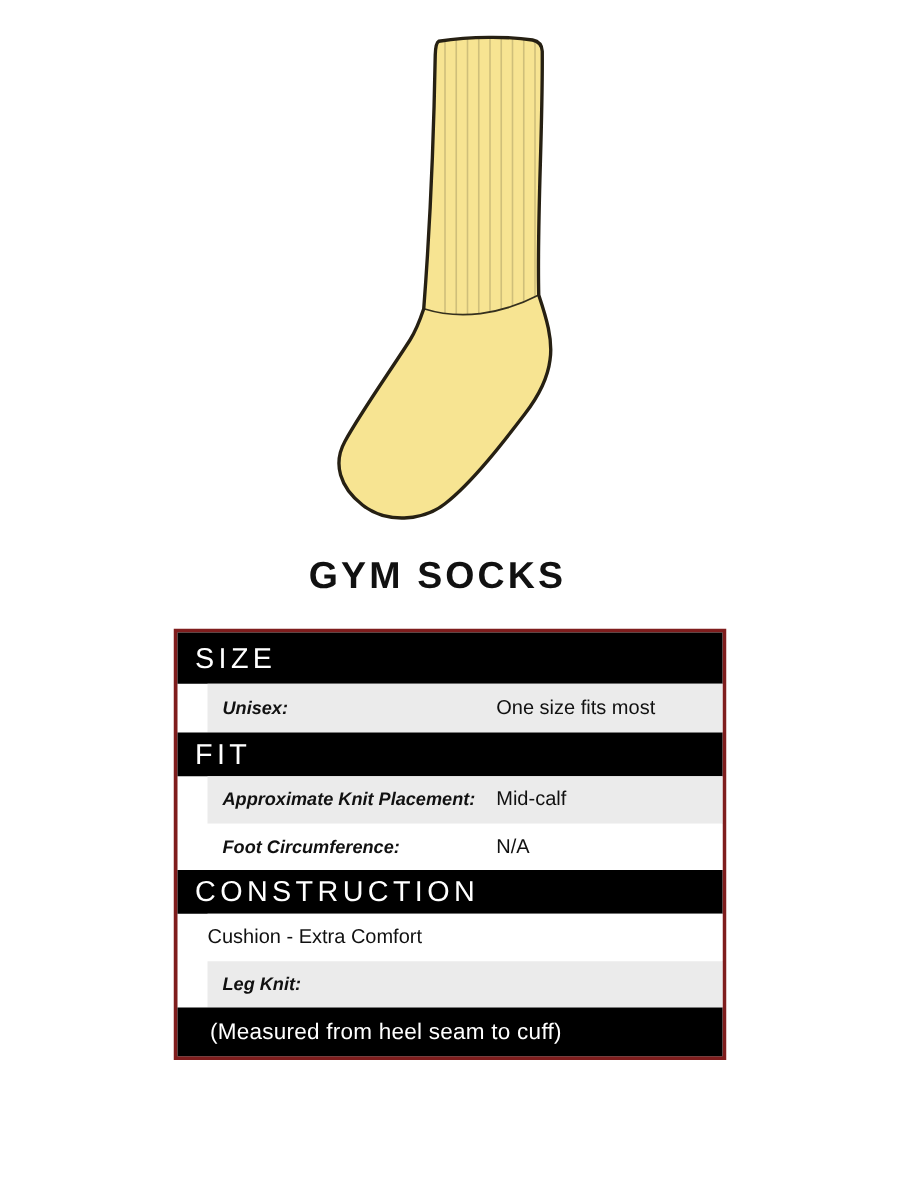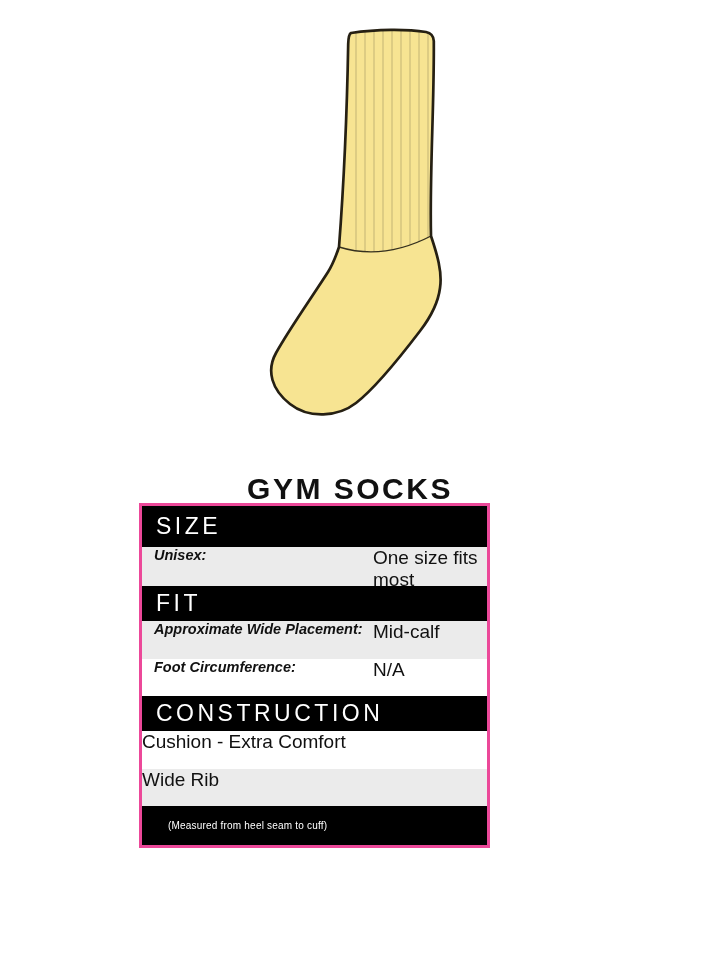--- a/index.html
+++ b/index.html
@@ -10,42 +10,42 @@
     color:#111;
   }
   
   .sock-svg{position:absolute;left:248px;top:14px;width:212px;height:412px;}
   .sock-body{stroke:none;}
   .sock-outline{fill:none;stroke:#262013;stroke-width:2.7;stroke-linejoin:round;stroke-linecap:round;}
   .sock-ribs line{stroke:rgba(0,0,0,0.16);stroke-width:1.3;}
   .sock-seam{fill:none;stroke:#35301e;stroke-width:1.4;}
   
   .product-title{
-    position:absolute;top:472px;left:0;width:700px;margin:0;
+    position:absolute;top:444px;left:0;width:700px;margin:0;
     text-align:center;font-size:30px;font-weight:bold;letter-spacing:2.5px;
   }
   
   .spec-table{
-    position:absolute;left:139px;top:503px;width:351px;
-    border:3px solid #ec4899;box-sizing:border-box;background:#fff;
+    position:absolute;left:139px;top:503px;width:442px;
+    border:3px solid #7f1d1d;box-sizing:border-box;background:#fff;
   }
   .sec-header{
     background:#000;color:#fff;display:flex;align-items:center;
     padding-left:14px;font-size:23px;letter-spacing:3.5px;
   }
   .sec-header .sec-note{
-    font-size:10px;letter-spacing:0.2px;margin-left:12px;white-space:nowrap;
+    font-size:18px;letter-spacing:0.2px;margin-left:12px;white-space:nowrap;
   }
-  .spec-row{display:flex;background:#fff;}
+  .spec-row{display:flex;align-items:center;background:#fff;margin-left:24px;}
   .spec-row.shaded{background:#EBEBEB;}
   .spec-label{
     width:231px;box-sizing:border-box;padding-left:12px;
     font-weight:bold;font-style:italic;font-size:14.5px;
   }
-  .spec-value{flex:1;font-size:19px;}
+  .spec-value{flex:1;font-size:16px;}
 </style>
 </head>
 <body>
 
 <svg class="sock-svg" viewBox="248 14 212 412" aria-hidden="true">
   <defs>
     <clipPath id="legClip">
       <path d="M 351,33
                C 377,29 407,29 426,32
                C 431,33 433.5,35.5 433.8,41
@@ -108,35 +108,35 @@
   </div>
   <div class="spec-row shaded" style="height:39px">
     <div class="spec-label">Unisex:</div>
     <div class="spec-value">One size fits most</div>
   </div>
 
   <div class="sec-header" style="height:35px">
     <span>FIT</span>
   </div>
   <div class="spec-row shaded" style="height:38px">
-    <div class="spec-label">Approximate Wide Placement:</div>
+    <div class="spec-label">Approximate Knit Placement:</div>
     <div class="spec-value">Mid-calf</div>
   </div>
   <div class="spec-row" style="height:37px">
     <div class="spec-label">Foot Circumference:</div>
     <div class="spec-value">N/A</div>
   </div>
 
   <div class="sec-header" style="height:35px">
     <span>CONSTRUCTION</span>
   </div>
   <div class="spec-row" style="height:38px">
     <div class="spec-value">Cushion - Extra Comfort</div>
   </div>
   <div class="spec-row shaded" style="height:37px">
-    <div class="spec-value">Wide Rib</div>
+    <div class="spec-label">Leg Knit:</div>
   </div>
 
   <div class="sec-header" style="height:39px">
     <span class="sec-note">(Measured from heel seam to cuff)</span>
   </div>
 
 </div>
 
 </body></html>

